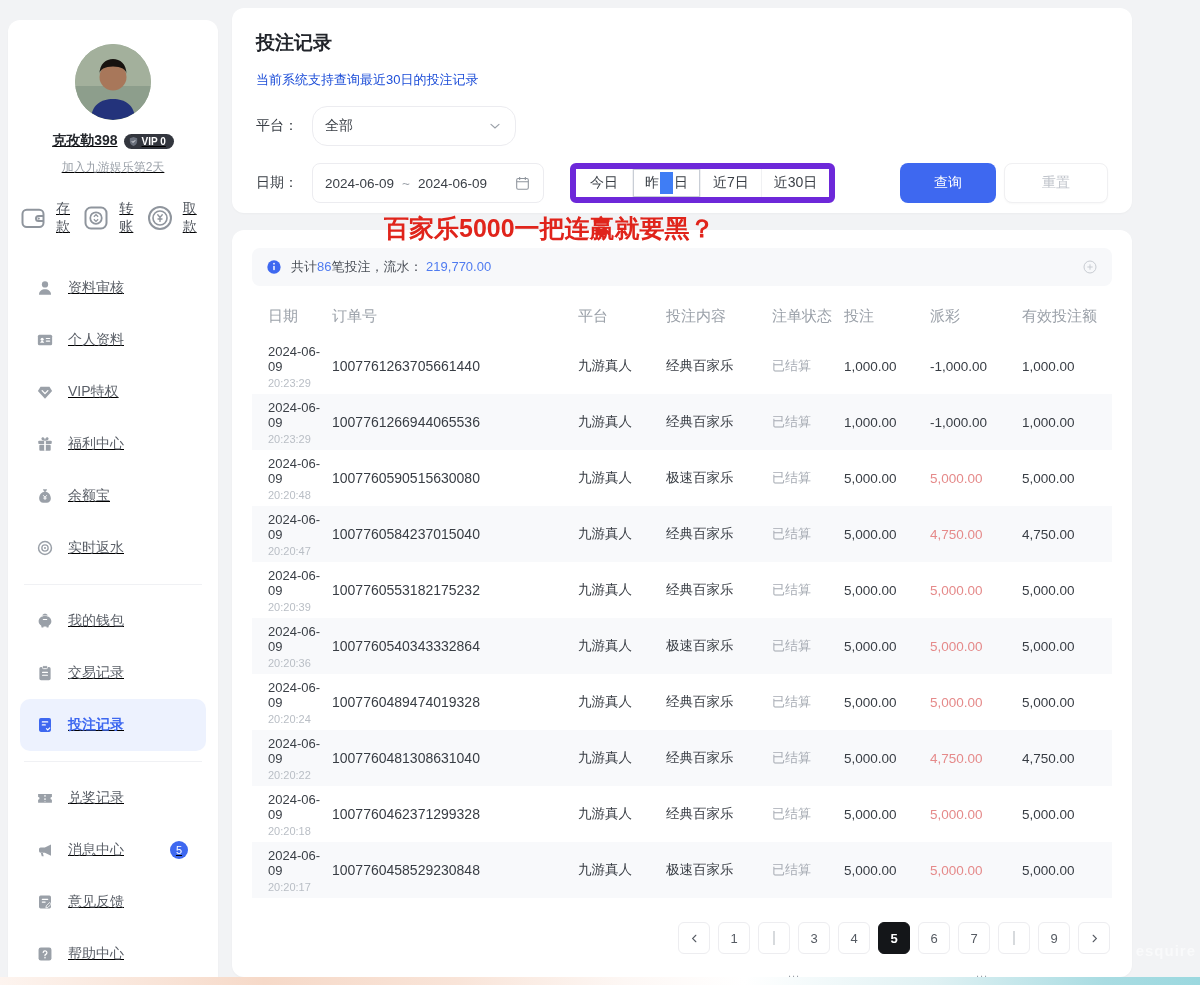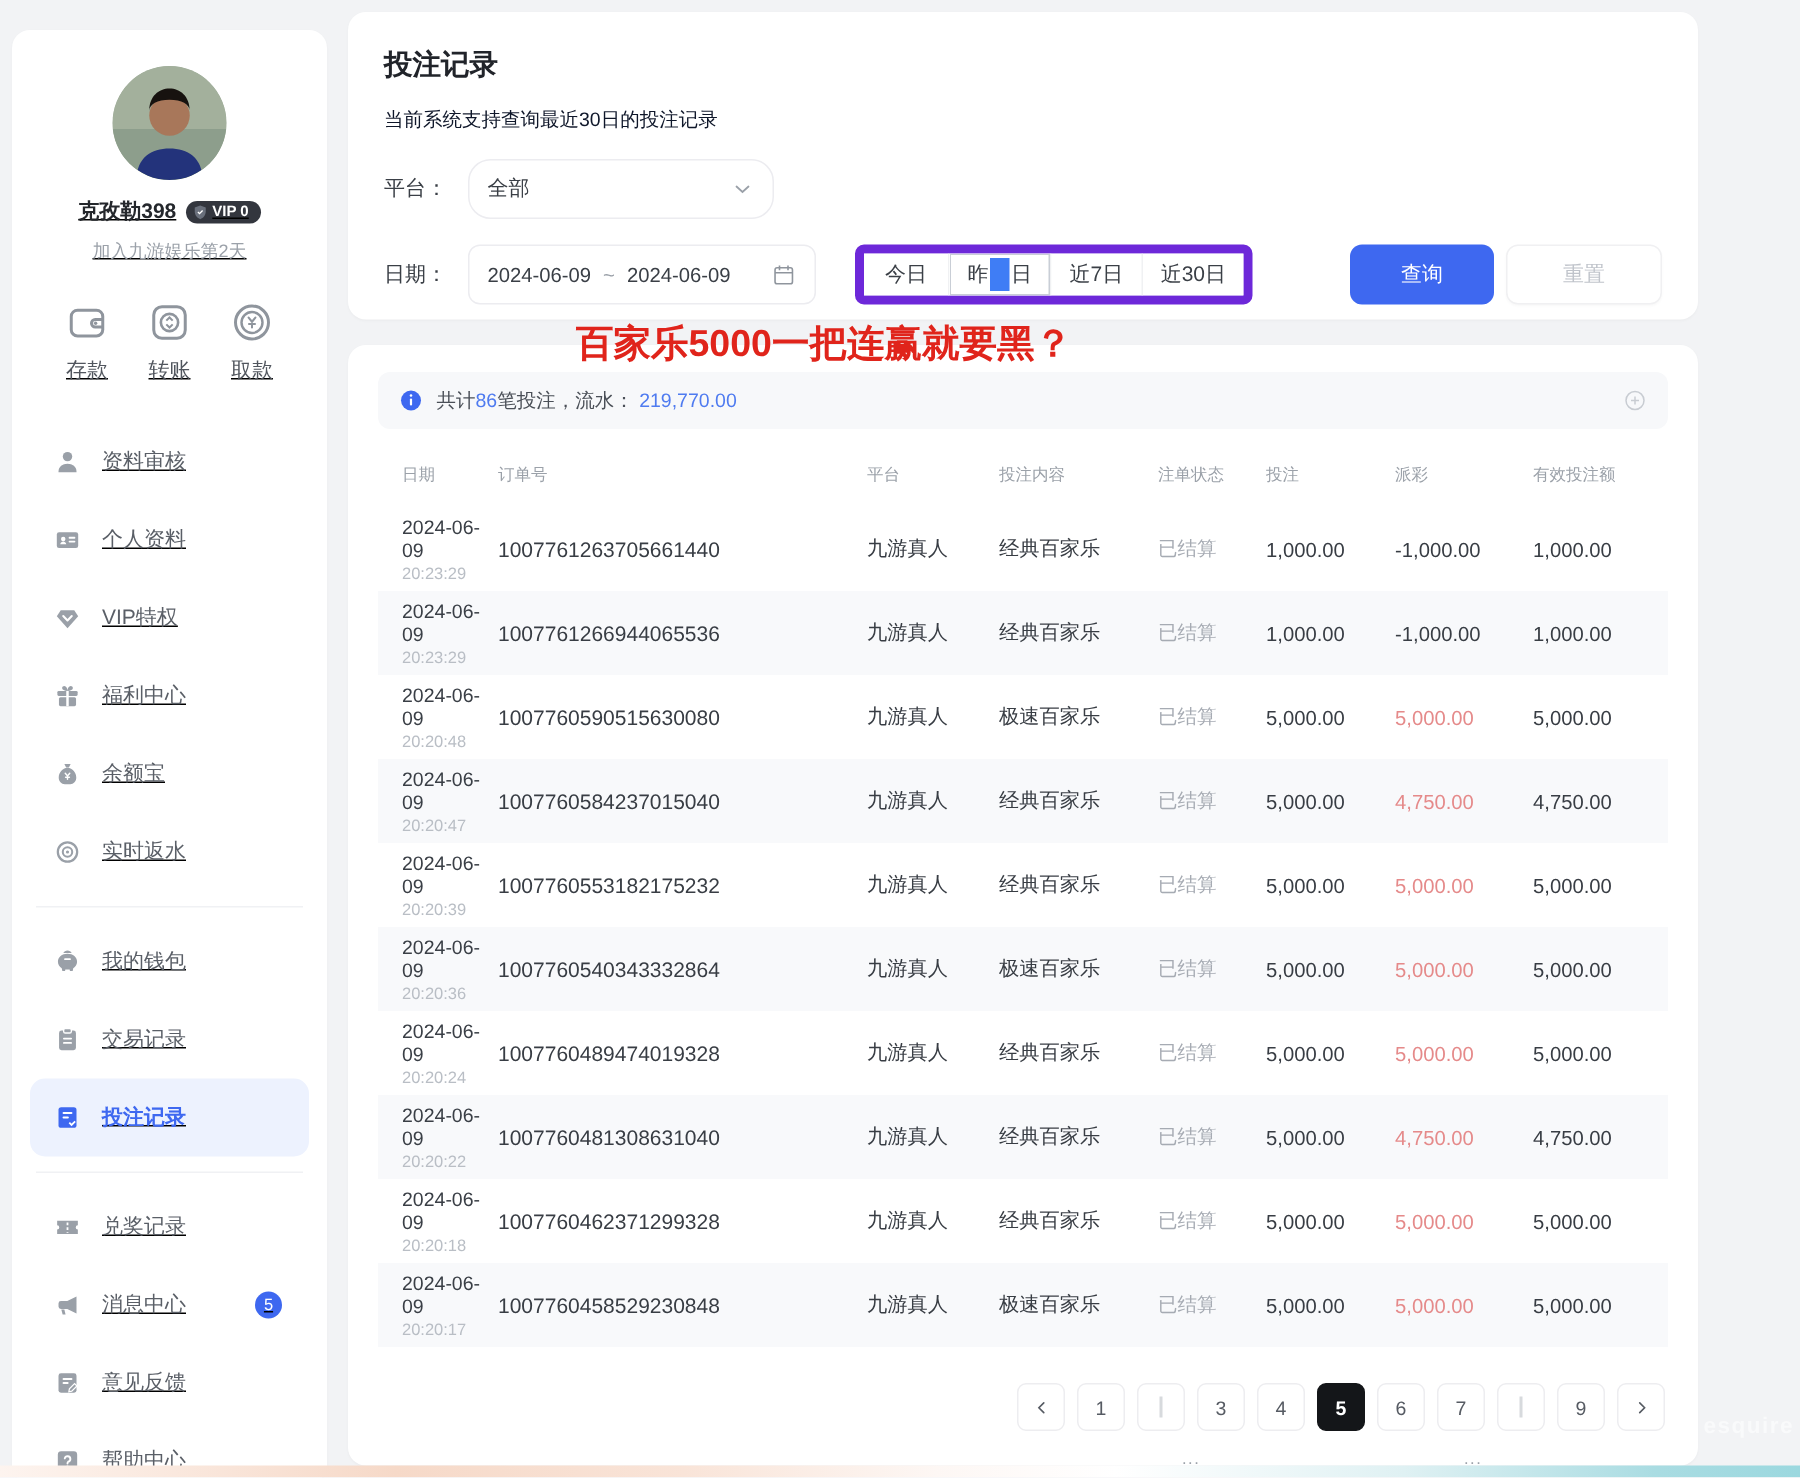--- a/index.html
+++ b/index.html
@@ -9,38 +9,38 @@
 
   
   .sidebar { position:absolute; left:8px; top:20px; width:210px; height:969px; background:#fff; border-radius:12px; box-shadow:0 1px 2px rgba(16,24,40,.03);text-decoration:underline; }
   .avatar { width:76px; height:76px; border-radius:50%; overflow:hidden; margin:24px auto 0; background:#9fae9b; }
   .name-row { display:flex; align-items:center; justify-content:center; gap:6px; margin-top:12px; }
   .uname { font-size:14px; font-weight:700; color:#24272c; }
   .vip { display:inline-flex; align-items:center; gap:3px; background:#33363e; color:#fff; border-radius:9px; padding:2px 8px 2px 4px; font-size:10px; font-weight:700; }
   .vip svg { width:11px; height:11px; }
   .joined { text-align:center; margin-top:9px; font-size:12px; color:#9ba1a9; }
   .quick { display:flex; justify-content:space-evenly; margin-top:24px; padding:0 10px; }
-  .qa { display:flex; flex-direction:column; align-items:center; gap:8px; font-size:14px; color:#51565e; cursor:pointer; }
+  .qa { display:flex; flex-direction:row; align-items:center; gap:8px; font-size:14px; color:#51565e; cursor:pointer; }
   .qa .qico { width:30px; height:30px; color:#8f959d; display:inline-flex; }
   .qa .qico svg { width:30px; height:30px; }
   .menu { margin-top:26px; }
   .mi { display:flex; align-items:center; height:52px; padding:0 16px 0 28px; color:#5a5f67; font-size:14px; cursor:pointer; }
   .mi .ico { width:18px; height:18px; margin-right:14px; color:#9aa0a8; display:inline-flex; }
   .mi .ico svg { width:18px; height:18px; }
   .mi.active { background:#edf2fe; border-radius:10px; margin:0 12px; padding:0 4px 0 16px; color:#3e68f0; font-weight:600; }
   .mi.active .ico { color:#3e68f0; }
   .badge { margin-left:auto; margin-right:14px; background:#3e68f0; color:#fff; min-width:18px; height:18px; border-radius:50%; font-size:11px; display:flex; align-items:center; justify-content:center; }
   .divider { height:1px; background:#f0f1f4; margin:10px 16px; }
 
   
   .main { position:absolute; left:232px; top:0; width:900px; height:985px; }
   .card { background:#fff; border-radius:12px; box-shadow:0 1px 2px rgba(16,24,40,.03); position:absolute; left:0; width:900px; }
   .filter-card { top:8px; height:205px; padding:22px 24px 0; }
   .page-title { font-size:19px; font-weight:700; color:#21242a; }
-  .page-subtitle { font-size:13px; color:#0f172a; margin-top:15px; }
+  .page-subtitle { font-size:13px; color:#1d4ed8; margin-top:15px; }
   .frow { display:flex; align-items:center; margin-top:17px; }
   .flabel { font-size:14px; color:#3a3f46; width:46px; margin-right:10px; white-space:nowrap; }
   .select { width:204px; height:40px; border:1px solid #ececf0; border-radius:15px; display:flex; align-items:center; padding:0 12px; font-size:14px; color:#3a3f46; background:#fff; cursor:pointer; }
   .select .chev { margin-left:auto; width:16px; height:16px; color:#9aa0a8; display:inline-flex; }
   .select .chev svg { width:16px; height:16px; }
   .dateinput { width:232px; height:40px; border:1px solid #ececf0; border-radius:8px; display:flex; align-items:center; padding:0 12px; font-size:13.5px; color:#3a3f46; gap:8px; background:#fff; cursor:pointer; }
   .dateinput .sep { color:#9aa0a8; }
   .dateinput .cal { margin-left:auto; width:17px; height:17px; color:#8f959d; display:inline-flex; }
   .dateinput .cal svg { width:17px; height:17px; }
   .seg { display:flex; border:6px solid #6d28d9; border-radius:6px; overflow:hidden; margin-left:26px; height:40px; background:#fff; }
@@ -56,21 +56,21 @@
 
   .table-card { top:230px; height:747px; padding:18px 20px 0; }
   .summary { height:38px; background:#f7f8fa; border-radius:8px; display:flex; align-items:center; padding:0 14px; }
   .summary .iico { width:16px; height:16px; display:inline-flex; }
   .summary .iico svg { width:16px; height:16px; }
   .stext { font-size:13px; color:#4a4f57; margin-left:9px; }
   .blue { color:#4f7bf0; }
   .pico { margin-left:auto; width:16px; height:16px; color:#c8ccd2; display:inline-flex; cursor:pointer; }
   .pico svg { width:16px; height:16px; }
   .thead, .trow { display:grid; grid-template-columns:64px 246px 88px 106px 72px 86px 92px 90px; align-items:center; padding-left:16px; }
-  .thead { height:44px; margin-top:8px; font-size:11px; color:#9ba1a9; }
+  .thead { height:44px; margin-top:8px; font-size:15px; color:#9ba1a9; }
   .trow { height:56px; font-size:13.5px; color:#383d44; }
   .trow:nth-child(even) { background:#f8f9fb; }
   .c-date .d1 { font-size:13px; color:#3a3f46; }
   .c-date .d2 { font-size:11px; color:#b9bec5; margin-top:3px; }
   .c-order { font-size:14px; }
   .c-status { color:#a6abb3; font-size:13px; }
   .payout-win { color:#e58a8a; }
   .pager { margin-top:24px; display:flex; justify-content:flex-end; gap:8px; padding-right:2px; }
   .pbtn { width:32px; height:32px; border-radius:6px; border:1px solid #ededf0; background:#fff; color:#565b63; font-size:13px; display:flex; align-items:center; justify-content:center; cursor:pointer; font-family:inherit; }
   .pbtn svg { width:13px; height:13px; }

